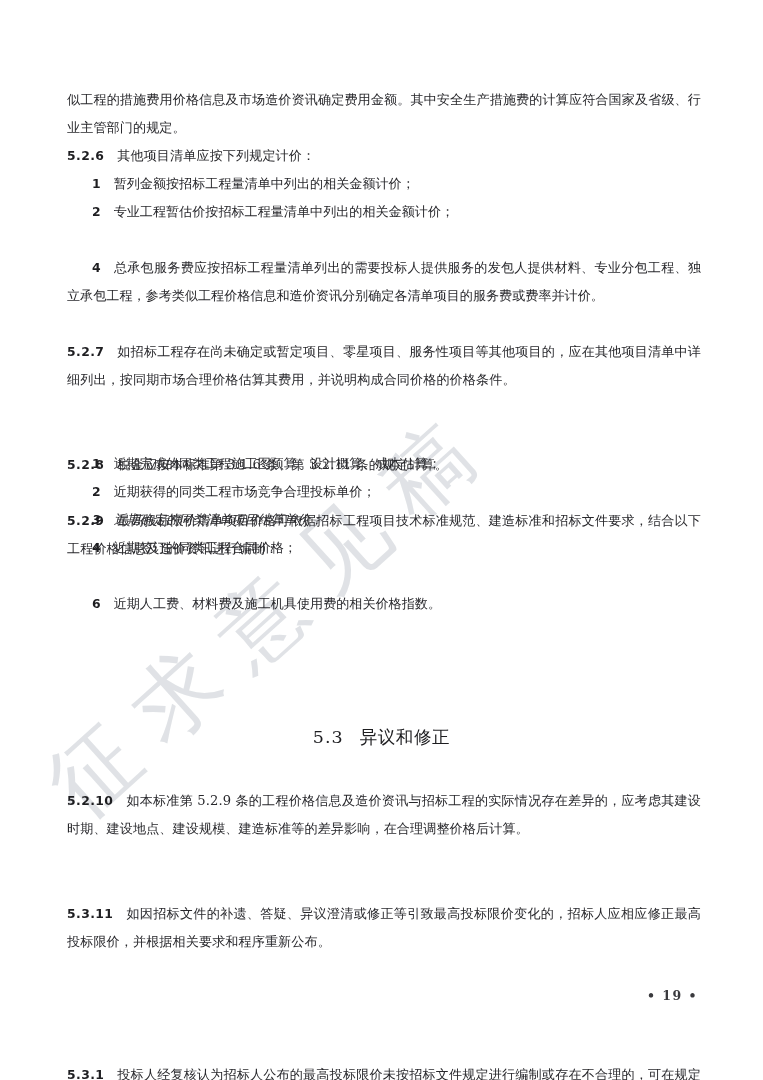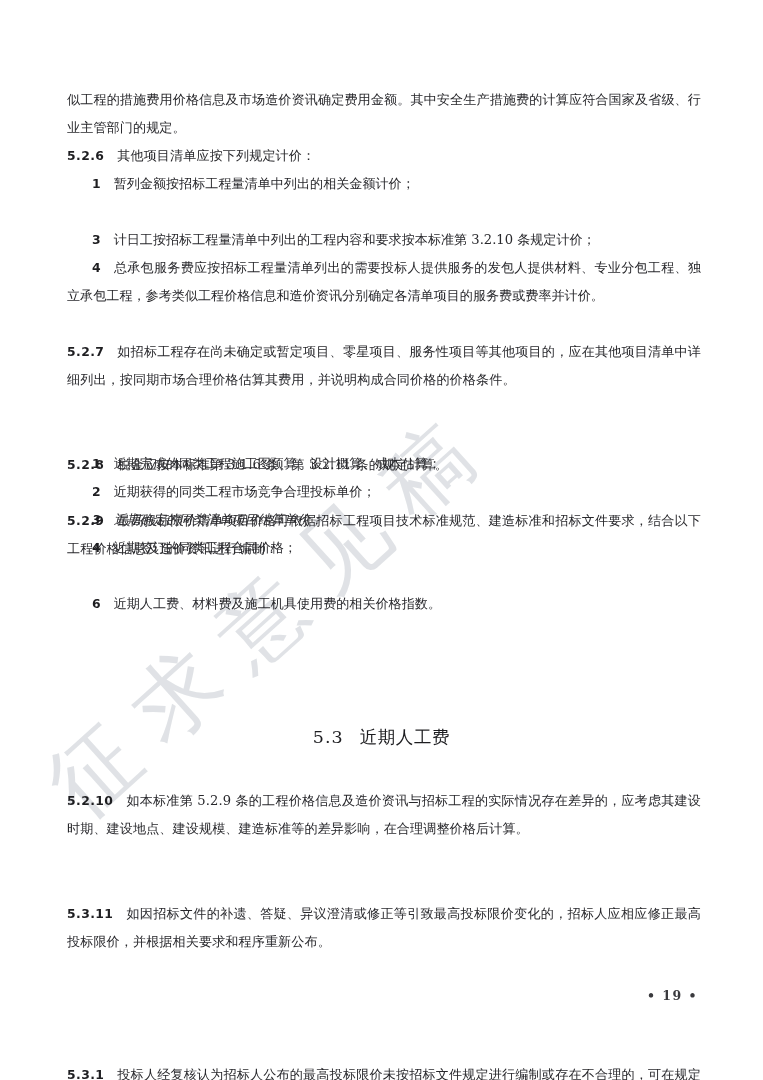--- a/index.html
+++ b/index.html
@@ -168,22 +168,22 @@
 
     <div class="block para" style="top:86px;">似工程的措施费用价格信息及市场造价资讯确定费用金额。其中安全生产措施费的计算应符合国家及省级、行业主管部门的规定。</div>
 
     <div class="block para clause" style="top:142px;">
       <span class="num">5.2.6</span><span class="gap"></span><span>其他项目清单应按下列规定计价：</span>
     </div>
 
     <div class="block item" style="top:170px;">
       <span class="inum">1</span><span class="igap"></span><span>暂列金额按招标工程量清单中列出的相关金额计价；</span>
     </div>
-    <div class="block item" style="top:226px;">
-      <span class="inum">3</span><span class="igap"></span><span>计日工按招标工程量清单中列出的工程内容和要求按本标准第 3.2.10 条规定计价；</span>
+    <div class="block item" style="top:198px;">
+      <span class="inum">2</span><span class="igap"></span><span>专业工程暂估价按招标工程量清单中列出的相关金额计价；</span>
     </div>
     <div class="block item" style="top:254px; padding-left:0; text-indent:25px;">
       <span class="inum">4</span><span class="igap"></span><span>总承包服务费应按招标工程量清单列出的需要投标人提供服务的发包人提供材料、专业分包工程、独立承包工程，参考类似工程价格信息和造价资讯分别确定各清单项目的服务费或费率并计价。</span>
     </div>
 
     <div class="block para clause" style="top:310px;">
       <span class="num">5.2.7</span><span class="gap"></span><span>如招标工程存在尚未确定或暂定项目、零星项目、服务性项目等其他项目的，应在其他项目清单中详细列出，按同期市场合理价格估算其费用，并说明构成合同价格的价格条件。</span>
     </div>
 
     <div class="block para clause" style="top:366px;">
@@ -212,21 +212,21 @@
 
     <div class="block para clause" style="top:618px;">
       <span class="num">5.2.10</span><span class="gap"></span><span>如本标准第 5.2.9 条的工程价格信息及造价资讯与招标工程的实际情况存在差异的，应考虑其建设时期、建设地点、建设规模、建造标准等的差异影响，在合理调整价格后计算。</span>
     </div>
 
     <div class="block para clause" style="top:674px;">
       <span class="num">5.3.11</span><span class="gap"></span><span>如因招标文件的补遗、答疑、异议澄清或修正等引致最高投标限价变化的，招标人应相应修正最高投标限价，并根据相关要求和程序重新公布。</span>
     </div>
 
     <div class="heading" style="top:725px;">
-      <span class="hnum">5.3</span><span class="hgap"></span><span>近期人工费</span>
+      <span class="hnum">5.3</span><span class="hgap"></span><span>异议和修正</span>
     </div>
 
     <div class="block para clause" style="top:779px;">
       <span class="num">5.3.1</span><span class="gap"></span><span>投标人经复核认为招标人公布的最高投标限价未按招标文件规定进行编制或存在不合理的，可在规定时间内向招标人提出异议。</span>
     </div>
 
   </div>
 
   <div id="footer">
     <div class="pageno">• 19 •</div>

